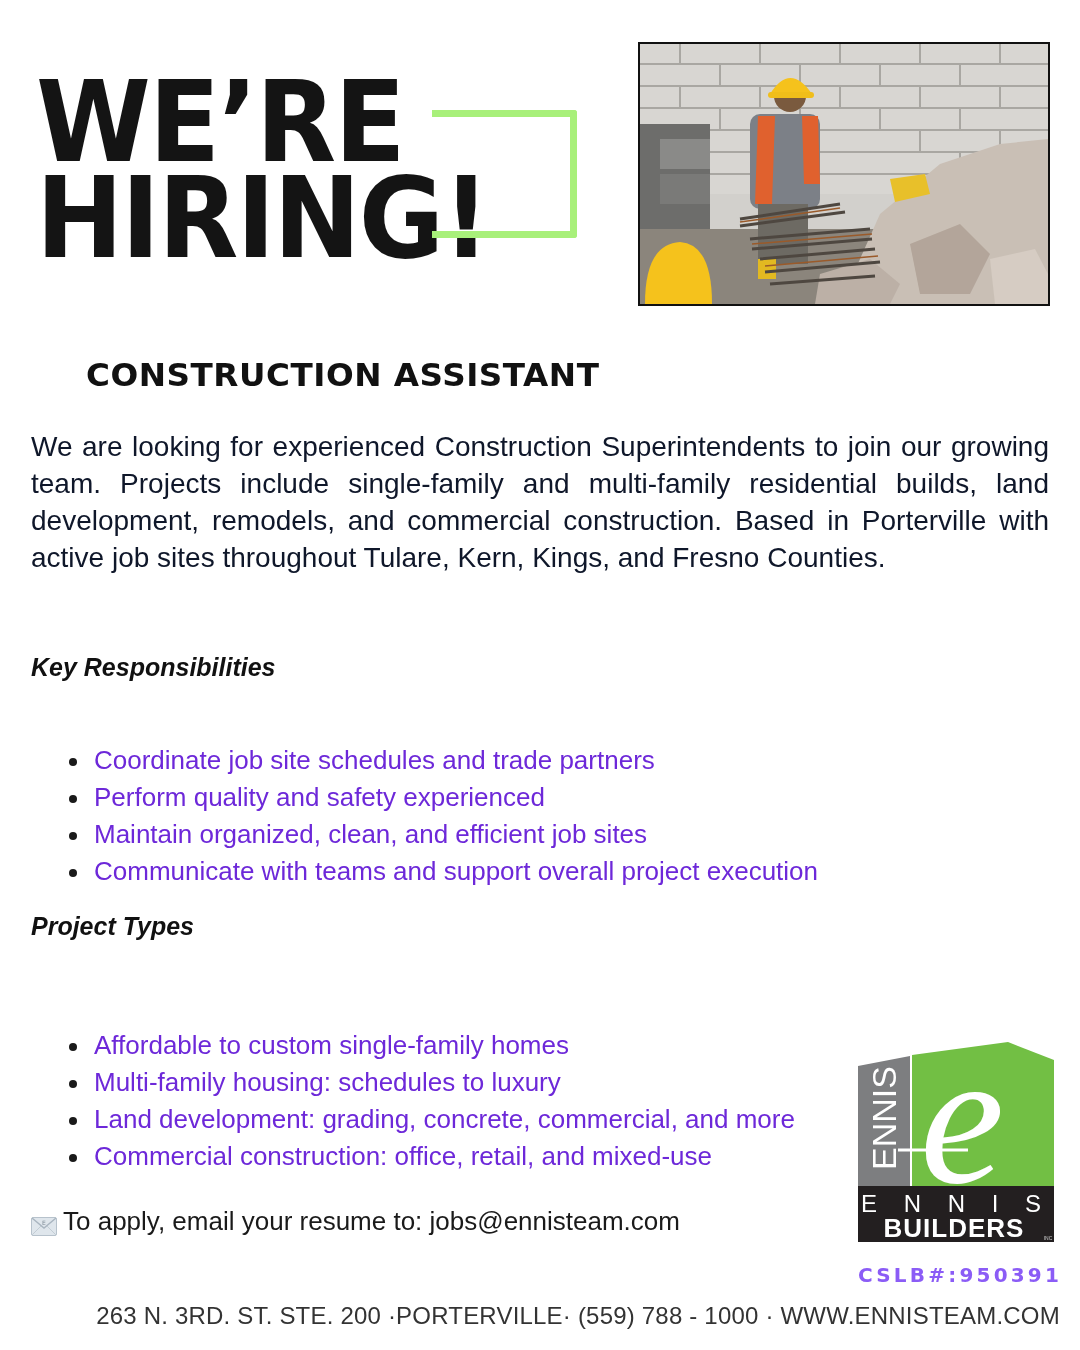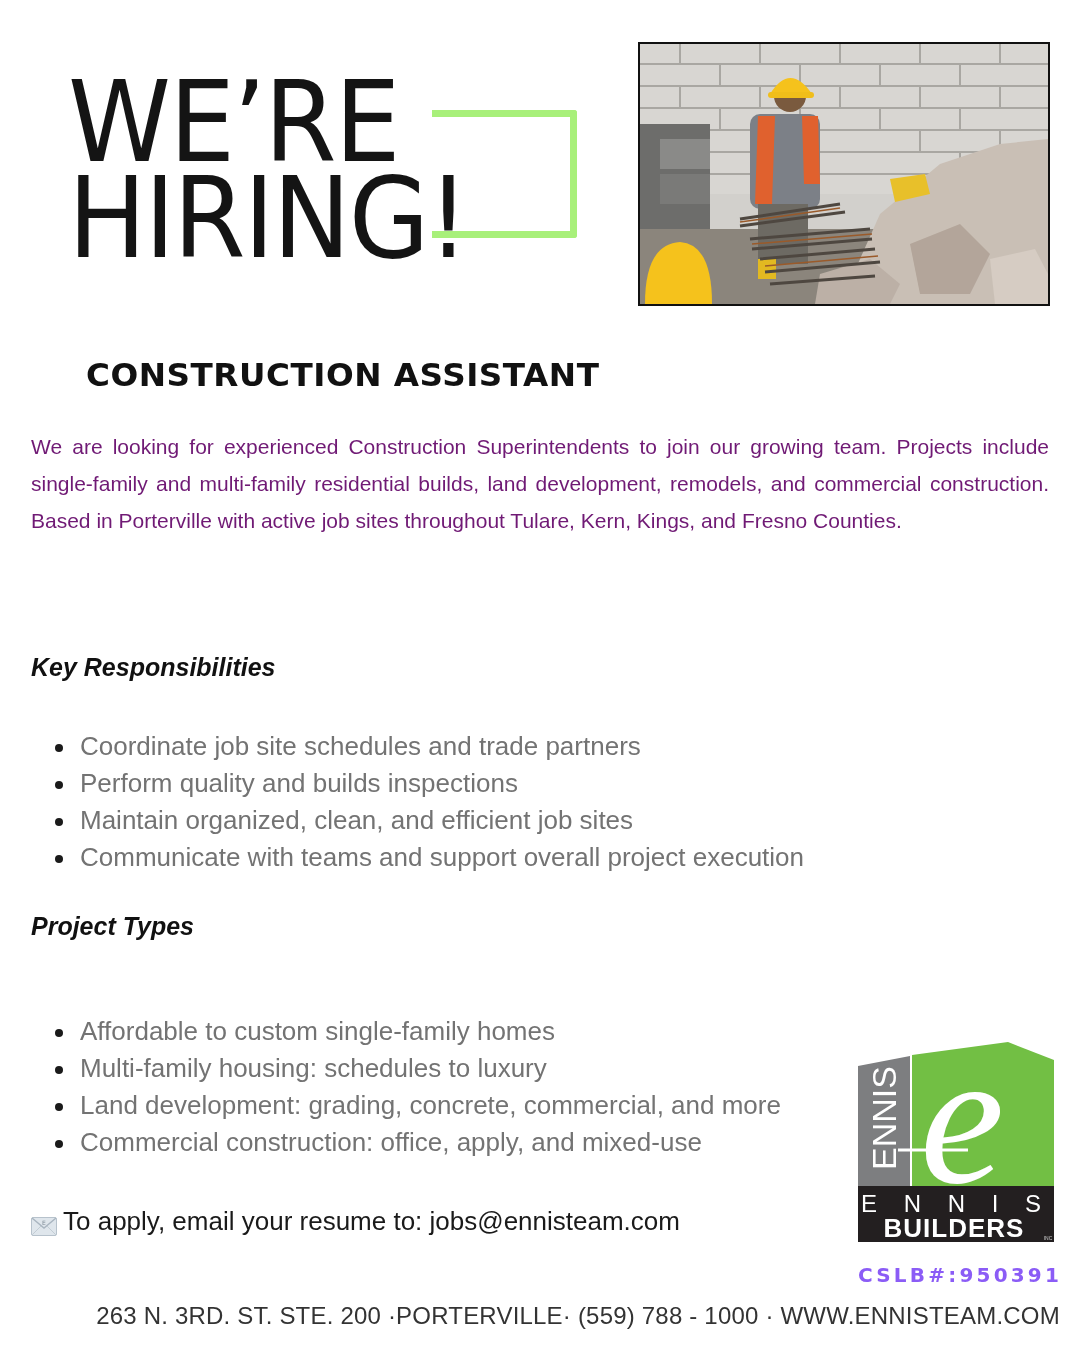--- a/index.html
+++ b/index.html
@@ -1,34 +1,34 @@
 <!DOCTYPE html>
 <html><head>
 <meta charset="utf-8">
 <style>
   html, body { margin:0; padding:0; background:#ffffff; }
   body { width:1080px; height:1350px; position:relative; overflow:hidden; font-family:"Liberation Sans", sans-serif; color:#111; }
   .abs { position:absolute; }
 
   
-  .headline { left:36px; top:66px; font-family:"DejaVu Sans", sans-serif; font-weight:normal; color:#141414; line-height:1; letter-spacing:-2px;margin-left:32px; }
+  .headline { left:36px; top:66px; font-family:"DejaVu Sans", sans-serif; font-weight:bold; color:#141414; line-height:1; letter-spacing:-2px; }
   .headline .line { display:block; font-size:112px; transform:scaleX(0.93); transform-origin:left; white-space:nowrap; }
   .headline .l1 { height:96px; }
   .headline .l2 { height:110px; }
   .bracket { left:432px; top:110px; width:145px; height:128px; border-top:7px solid #a8f07a; border-right:7px solid #a8f07a; border-bottom:7px solid #a8f07a; border-radius:0 3px 3px 0; box-sizing:border-box; }
 
   
   .photo { left:638px; top:42px; width:412px; height:264px; box-sizing:border-box; border:2px solid #111; overflow:hidden; background:#cfcfcf; }
 
   .job-title { left:86px; top:356px; font-family:"DejaVu Sans", sans-serif; font-weight:bold; font-size:32px; letter-spacing:0.5px; color:#111; white-space:nowrap; transform:scaleX(1.02); transform-origin:left; }
 
-  .intro { left:31px; top:428px; width:1018px; font-size:21px; line-height:37px; text-align:justify; color:#701a75; }
+  .intro { left:31px; top:428px; width:1018px; font-size:28px; line-height:37px; text-align:justify; color:#0f172a; }
 
   .section-head { left:31px; font-weight:bold; font-size:25px; color:#111;font-style:italic; }
-  ul.bullets { position:absolute; left:31px; margin:4px; padding:0 0 0 45px; list-style:none; font-size:26px; line-height:37px; color:#737373; }
+  ul.bullets { position:absolute; left:31px; margin:18px; padding:0 0 0 45px; list-style:none; font-size:26px; line-height:37px; color:#6d28d9; }
   ul.bullets li { position:relative; white-space:nowrap; }
   ul.bullets li::before { content:""; position:absolute; left:-25px; top:16px; width:8px; height:8px; border-radius:50%; background:#1a1a1a; }
 
   .apply { left:31px; top:1206px; font-size:26px; color:#1a1a1a; display:flex; align-items:center; gap:6px; white-space:nowrap;justify-content:center; }
   .mail-icon { width:26px; height:19px; display:inline-block; }
 
   
   .logo { left:858px; top:1042px; width:198px; height:200px; }
   .cslb { left:858px; top:1263px; font-family:"DejaVu Sans", sans-serif; font-weight:bold; font-size:20px; letter-spacing:3.2px; color:#8b5cf6; white-space:nowrap; }
 
@@ -120,31 +120,31 @@
   </svg>
 </div>
 
 <div class="abs job-title">CONSTRUCTION ASSISTANT</div>
 
 <div class="abs intro">We are looking for experienced Construction Superintendents to join our growing team. Projects include single-family and multi-family residential builds, land development, remodels, and commercial construction. Based in Porterville with active job sites throughout Tulare, Kern, Kings, and Fresno Counties.</div>
 
 <div class="abs section-head" style="top:653px;">Key Responsibilities</div>
 <ul class="bullets" style="top:724px;">
   <li>Coordinate job site schedules and trade partners</li>
-  <li>Perform quality and builds inspections</li>
+  <li>Perform quality and safety experienced</li>
   <li>Maintain organized, clean, and efficient job sites</li>
   <li>Communicate with teams and support overall project execution</li>
 </ul>
 
 <div class="abs section-head" style="top:912px;">Project Types</div>
 <ul class="bullets" style="top:1009px;">
   <li>Affordable to custom single-family homes</li>
   <li>Multi-family housing: schedules to luxury</li>
   <li>Land development: grading, concrete, commercial, and more</li>
-  <li>Commercial construction: office, apply, and mixed-use</li>
+  <li>Commercial construction: office, retail, and mixed-use</li>
 </ul>
 
 <div class="abs apply">
   <span class="mail-icon">
     <svg width="26" height="19" viewBox="0 0 26 19">
       <rect x="0.5" y="0.5" width="25" height="18" rx="1.5" fill="#dfe6ec" stroke="#b7c2cc"></rect>
       <path d="M1 1 L13 11 L25 1" fill="none" stroke="#a9b5c0" stroke-width="1.4"></path>
       <path d="M1 18 L10 9 M25 18 L16 9" fill="none" stroke="#c2ccd4" stroke-width="1"></path>
       <text x="13" y="8" font-size="6" text-anchor="middle" fill="#7f8b96" font-family="DejaVu Sans, sans-serif">E</text>
     </svg>

